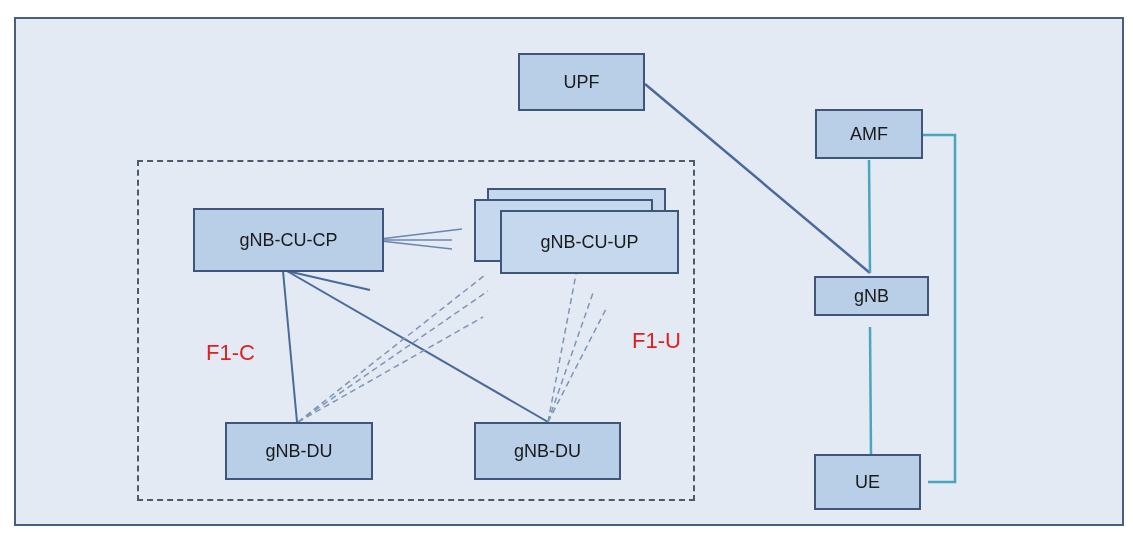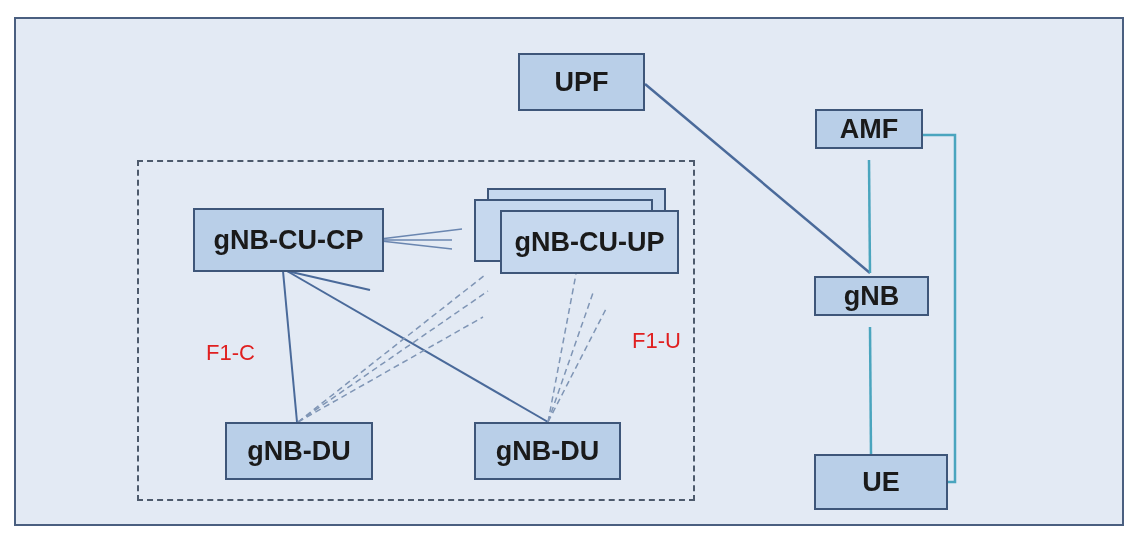--- a/index.html
+++ b/index.html
@@ -1,19 +1,19 @@
 <!DOCTYPE html>
 <html><head>
 <meta charset="utf-8">
 <style>
   html, body { margin:0; padding:0; background:#ffffff; }
   body { width:1133px; height:538px; position:relative; overflow:hidden; font-family:"Liberation Sans", sans-serif; }
   #frame { position:absolute; left:14px; top:17px; width:1110px; height:509px; background:#e3eaf4; border:2px solid #4a5f80; box-sizing:border-box; }
   #dashed { position:absolute; left:137px; top:160px; width:558px; height:341px; border:2px dashed #4d5a6c; box-sizing:border-box; }
-  .node { position:absolute; background:#b9cfe8; border:2px solid #3e5679; box-sizing:border-box; display:flex; align-items:center; justify-content:center; font-size:27px; color:#1a1a1a;font-weight:bold; }
+  .node { position:absolute; background:#b9cfe8; border:2px solid #3e5679; box-sizing:border-box; display:flex; align-items:center; justify-content:center; font-size:18px; color:#1a1a1a; }
   .stack { position:absolute; background:#c6d8ee; border:2px solid #3e5679; box-sizing:border-box; }
   .label-red { position:absolute; color:#e02020; font-size:22px; }
   svg#wires { position:absolute; left:0; top:0; width:1133px; height:538px; }
 </style>
 </head>
 <body>
 
 <div id="frame"></div>
 <div id="dashed"></div>
 
@@ -41,27 +41,27 @@
     <line x1="298" y1="422" x2="483" y2="317"></line>
     <line x1="548" y1="422" x2="576" y2="274"></line>
     <line x1="548" y1="422" x2="594" y2="290"></line>
     <line x1="548" y1="422" x2="607" y2="307"></line>
   </g>
 </svg>
 
 <div class="node" style="left:518px;top:53px;width:127px;height:58px;">
   <span>UPF</span>
 </div>
-<div class="node" style="left:815px;top:109px;width:108px;height:40px;">
+<div class="node" style="left:815px;top:109px;width:108px;height:50px;">
   <span>AMF</span>
 </div>
 <div class="node" style="left:814px;top:276px;width:115px;height:40px;">
   <span>gNB</span>
 </div>
-<div class="node" style="left:814px;top:454px;width:134px;height:56px;">
+<div class="node" style="left:814px;top:454px;width:107px;height:56px;">
   <span>UE</span>
 </div>
 
 <div class="node" style="left:193px;top:208px;width:191px;height:64px;">
   <span>gNB-CU-CP</span>
 </div>
 
 <div class="stack" style="left:487px;top:188px;width:179px;height:63px;"></div>
 <div class="stack" style="left:474px;top:199px;width:179px;height:63px;"></div>
 <div class="node" style="left:462px;top:210px;width:179px;height:64px;background:#c6d8ee;margin-left:38px;">

